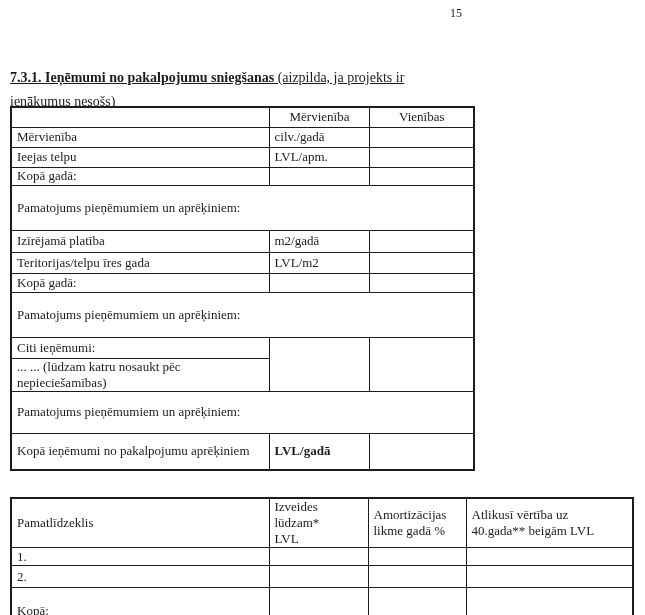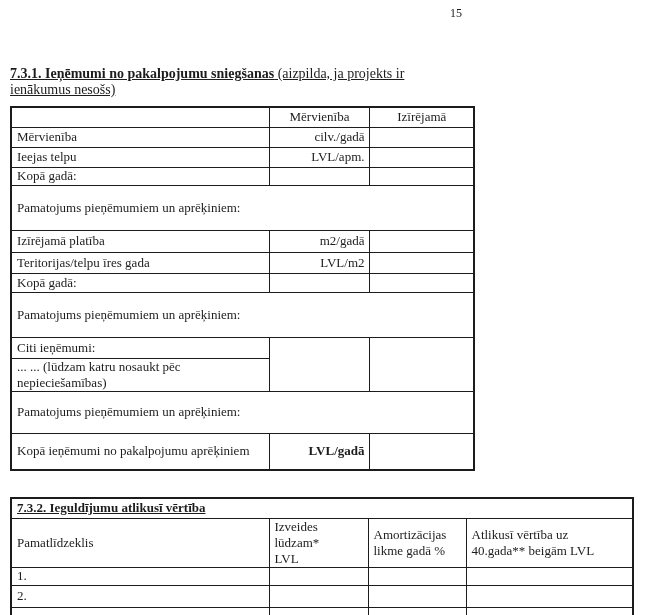--- a/index.html
+++ b/index.html
@@ -17,21 +17,21 @@
     top: 6px;
     left: 450px;
     font-size: 12px;
   }
   .heading-731 {
     position: absolute;
     top: 66px;
     left: 10px;
     width: 408px;
     font-size: 14px;
-    line-height: 16px;
+    line-height: 24px;
   }
   .heading-731 .hb {
     font-weight: bold;
     text-decoration: underline;
   }
   .heading-731 .hn {
     text-decoration: underline;
   }
   table.doc {
     border-collapse: collapse;
@@ -42,21 +42,21 @@
   }
   table.doc td {
     border: 1px solid #1c1c1c;
     font-size: 13px;
     padding: 0 4px 0 5px;
     vertical-align: middle;
     overflow: hidden;
   }
   table.t1 { top: 106px; width: 463px; border: 2px solid #1c1c1c; }
   table.t2 { top: 497px; width: 622px; border: 2px solid #1c1c1c; }
-  td.unit { text-align: right; padding: 0; margin-left: 48px; }
+  td.unit { text-align: left; padding: 0; margin-left: 48px; }
   td.head { text-align: center; }
   td.top { vertical-align: top; padding-top: 2px; }
   td.bottom { vertical-align: bottom; padding-bottom: 5px; }
   td.pre { white-space: pre-line; }
   .bold { font-weight: bold; }
   td.t2title {
     font-weight: bold;
     font-size: 14px;
   }
   td.t2title span { text-decoration: underline; }
@@ -71,21 +71,21 @@
 <table class="doc t1">
   <colgroup>
       <col style="width:258px">
       <col style="width:100px">
       <col style="width:105px">
     </colgroup>
   <tbody>
       <tr style="height:20px">
     <td></td>
     <td class="head">Mērvienība</td>
-    <td class="head">Izīrējamā</td>
+    <td class="head">Vienības</td>
   </tr>
   <tr style="height:20px">
     <td>Mērvienība</td>
     <td class="unit">cilv./gadā</td>
     <td></td>
   </tr>
   <tr style="height:20px">
     <td>Ieejas telpu</td>
     <td class="unit">LVL/apm.</td>
     <td></td>
@@ -136,23 +136,20 @@
   </table>
 
 <table class="doc t2">
   <colgroup>
       <col style="width:258px">
       <col style="width:99px">
       <col style="width:98px">
       <col style="width:167px">
     </colgroup>
   <tbody>
-      <tr style="height:20px">
-    <td colspan="4" class="t2title"><span>7.3.2. Ieguldījumu atlikusī vērtība</span></td>
-  </tr>
   <tr style="height:30px">
     <td class="top">Pamatlīdzeklis</td>
     <td class="top pre">Izveides lūdzam*
 LVL</td>
     <td class="top pre">Amortizācijas
 likme gadā %</td>
     <td class="top pre">Atlikusī vērtība uz
 40.gada** beigām LVL</td>
   </tr>
   <tr style="height:18px">

